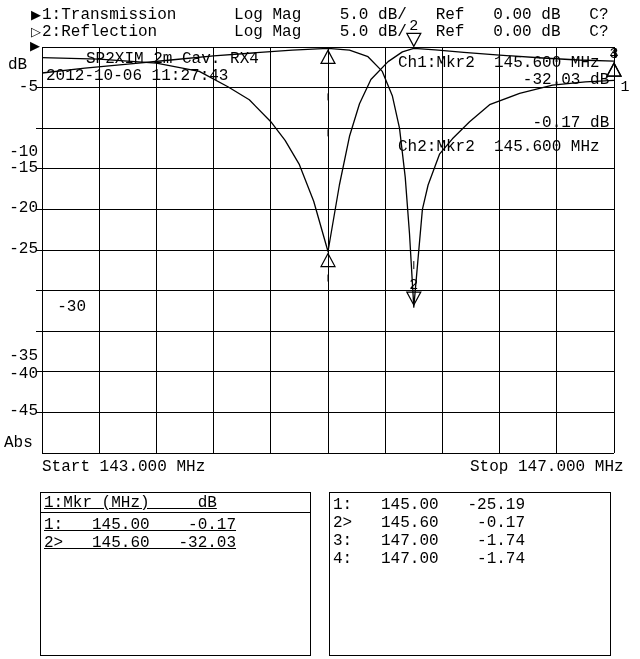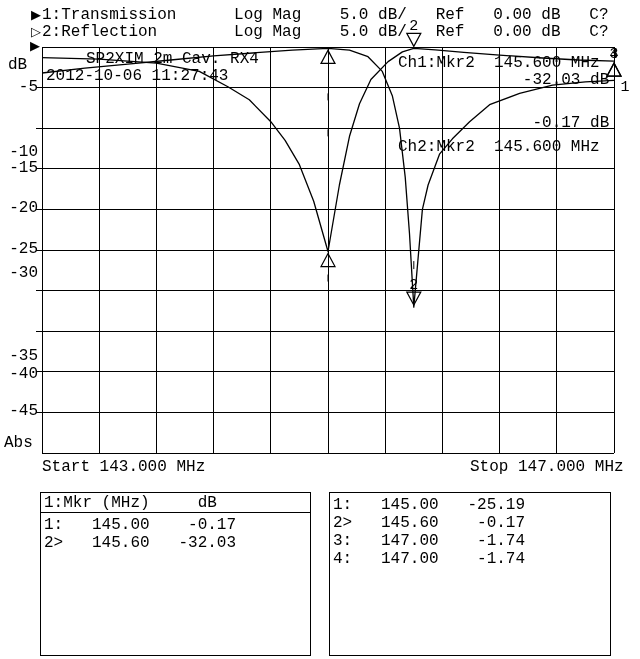--- a/index.html
+++ b/index.html
@@ -76,38 +76,38 @@
 <div class="abs" style="left:42px;top:24px;">2:Reflection        Log Mag    5.0 dB/   Ref   0.00 dB   C?</div>
 
 <span class="abs arrow" style="left:30px;top:39px;">▶</span>
 <div class="abs" style="left:8px;top:57px;">dB</div>
 <div id="yticks">
     <div class="ytick" style="top: 78.6px;">-5</div>
     <div class="ytick" style="top: 136px; margin-top: 8px;">-10</div>
     <div class="ytick" style="top: 159.8px;">-15</div>
     <div class="ytick" style="top: 200.4px;">-20</div>
     <div class="ytick" style="top: 241px;">-25</div>
-    <div class="ytick" style="top: 265px;">-30</div>
+    <div class="ytick" style="top: 299px; padding-left: 48px;">-30</div>
     <div class="ytick" style="top: 336px; margin-top: 12px;">-35</div>
     <div class="ytick" style="top: 366px;">-40</div>
     <div class="ytick" style="top: 403.4px;">-45</div>
   </div>
 <div class="abs" style="left:4px;top:435px;">Abs</div>
 
 <div class="abs" style="left:46px;top:51px;margin-left:40px;">SP2XIM 2m Cav. RX4</div>
 <div class="abs" style="left:46px;top:68px;">2012-10-06 11:27:43</div>
 <div class="abs" style="left:398px;top:55px;">Ch1:Mkr2  145.600 MHz</div>
 <div class="abs" style="left:398px;top:72px;">             -32.03 dB</div>
 <div class="abs" style="left:398px;top:98px;margin-top:41px;">Ch2:Mkr2  145.600 MHz</div>
 <div class="abs" style="left:398px;top:115px;">              -0.17 dB</div>
 
 <div class="abs" style="left:42px;top:459px;">Start 143.000 MHz</div>
 <div class="abs" style="left:470px;top:459px;">Stop 147.000 MHz</div>
 
-<div class="mtable" style="left:40px;width:271px;">
+<div class="mtable" style="left:40px;width:271px;text-decoration:underline;">
   <div class="thead">1:Mkr (MHz)     dB</div>
   <div class="tbody">
       <div class="trow">1:   145.00    -0.17</div>
       <div class="trow">2&gt;   145.60   -32.03</div>
     </div>
 </div>
 <div class="mtable" style="left:329px;width:282px;">
   <div class="tbody">
       <div class="trow">1:   145.00   -25.19</div>
       <div class="trow">2&gt;   145.60    -0.17</div>

